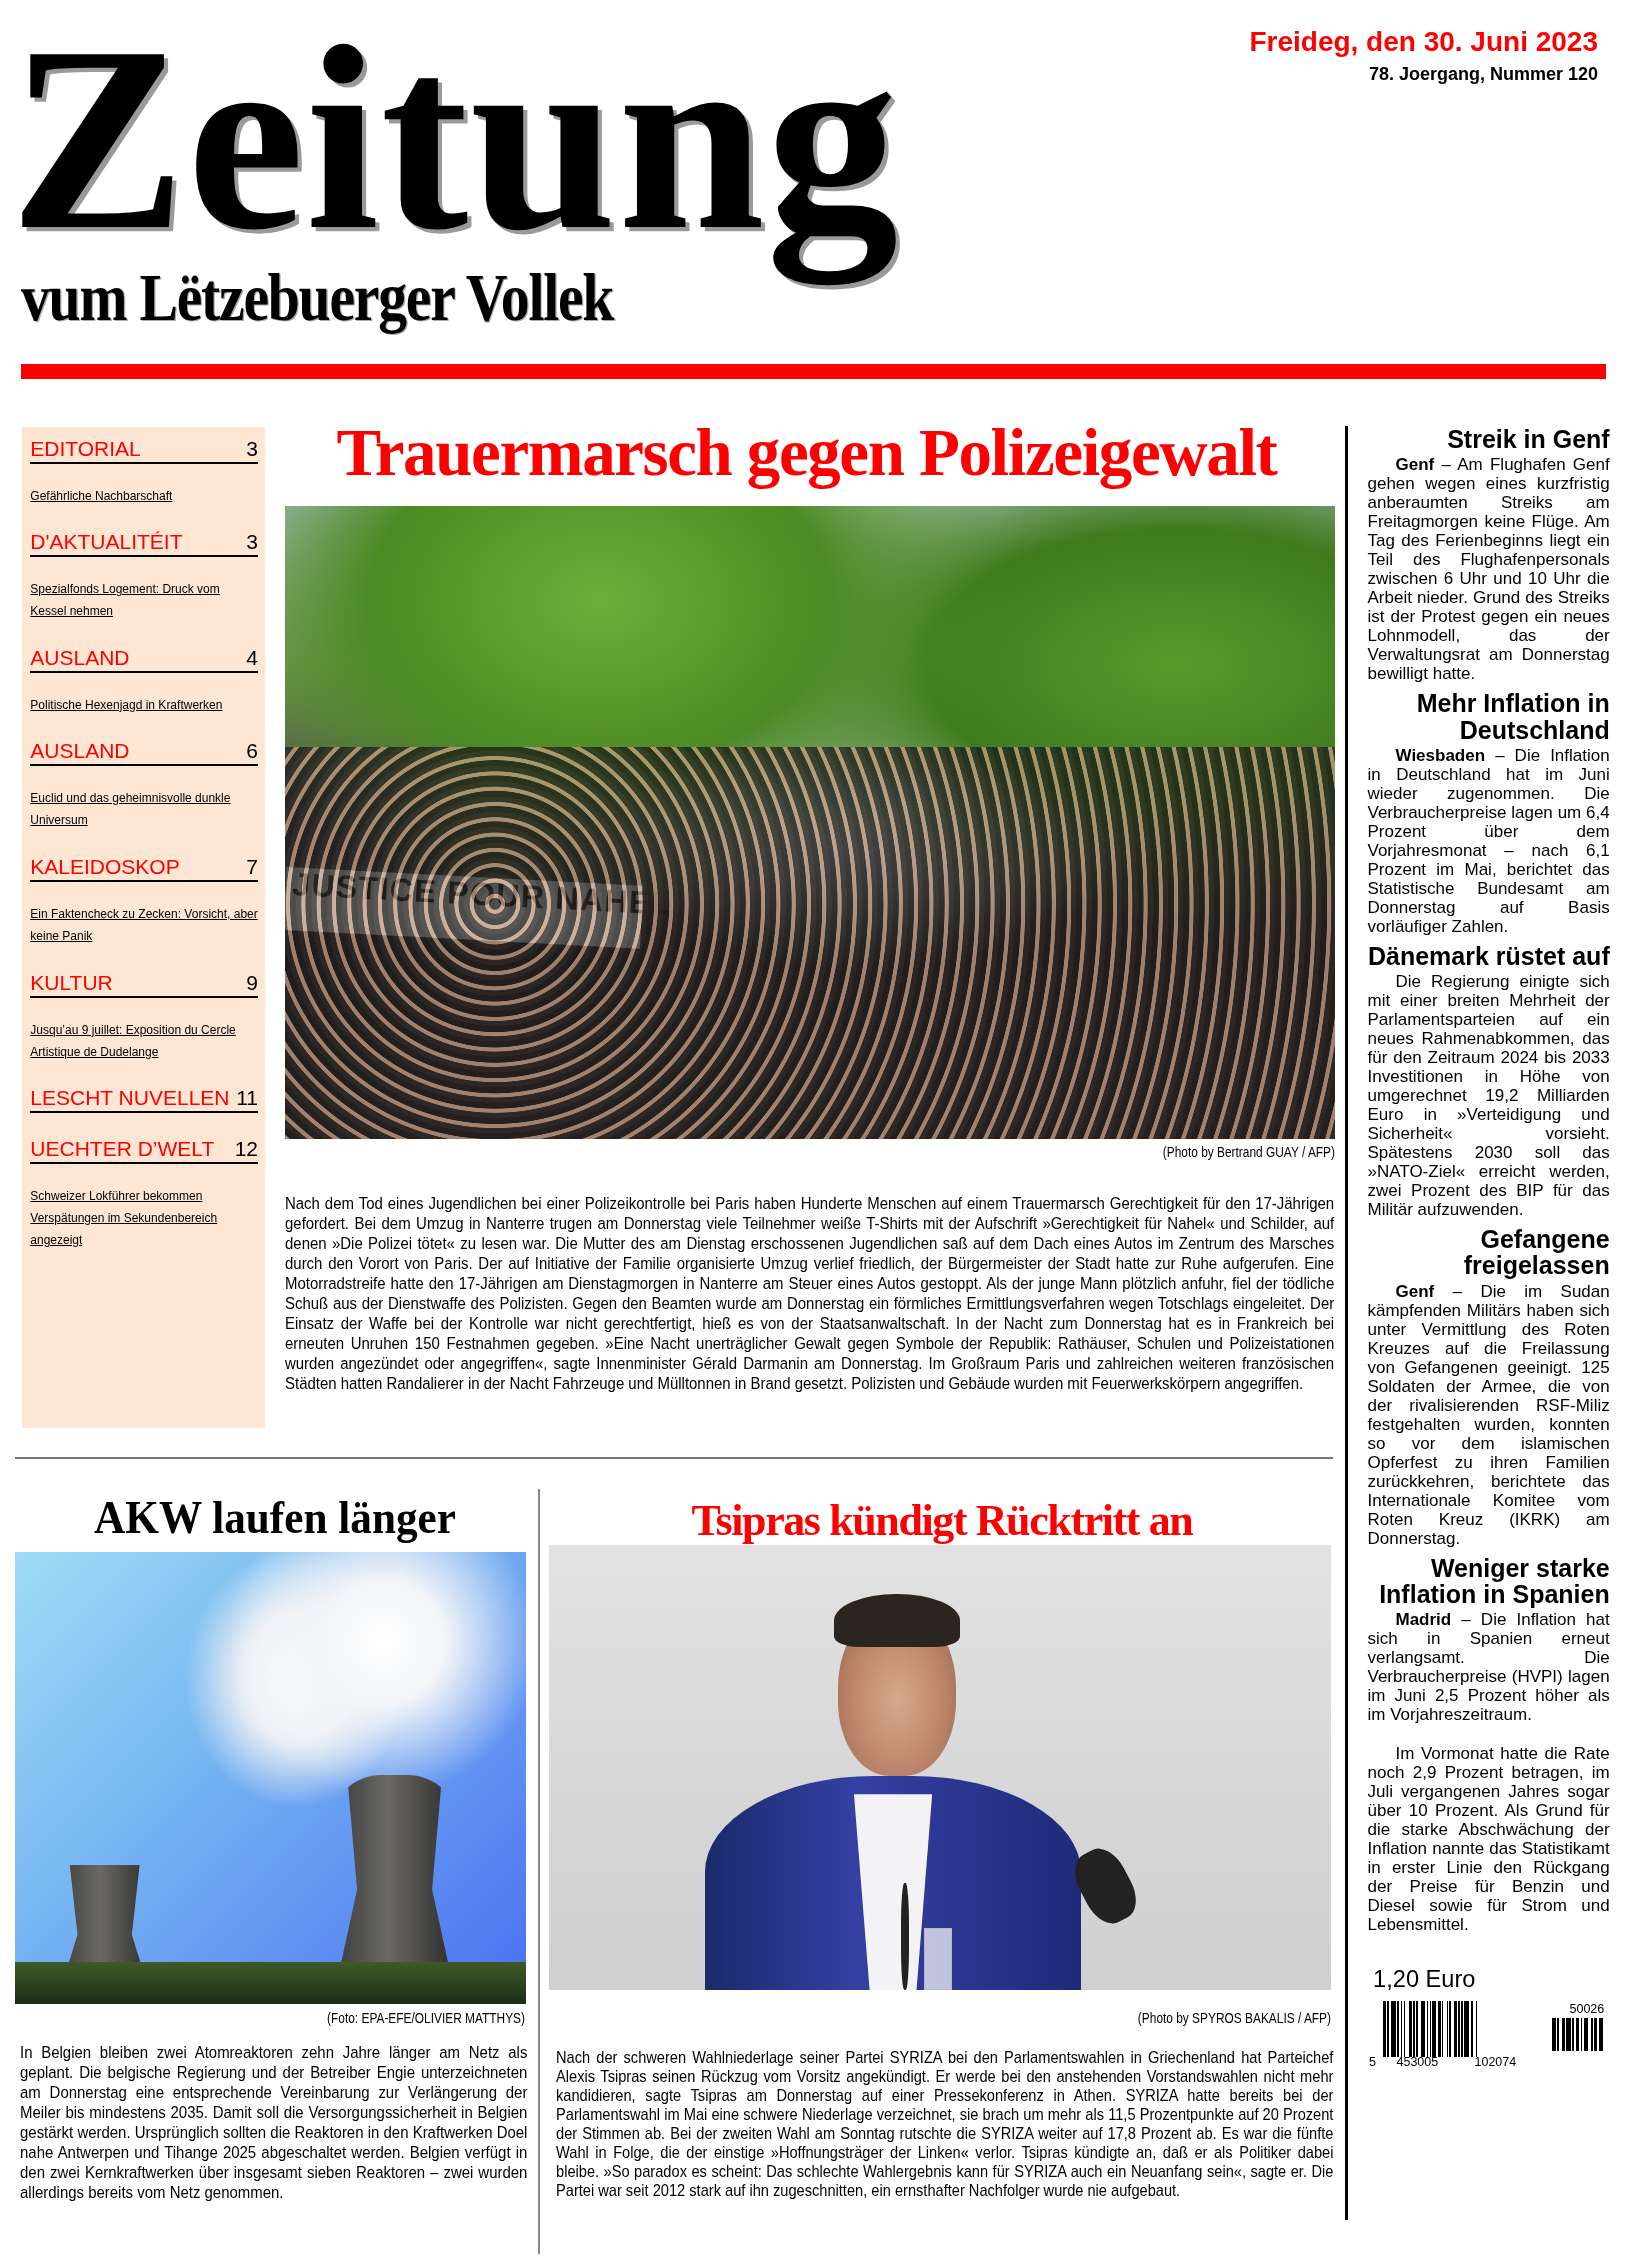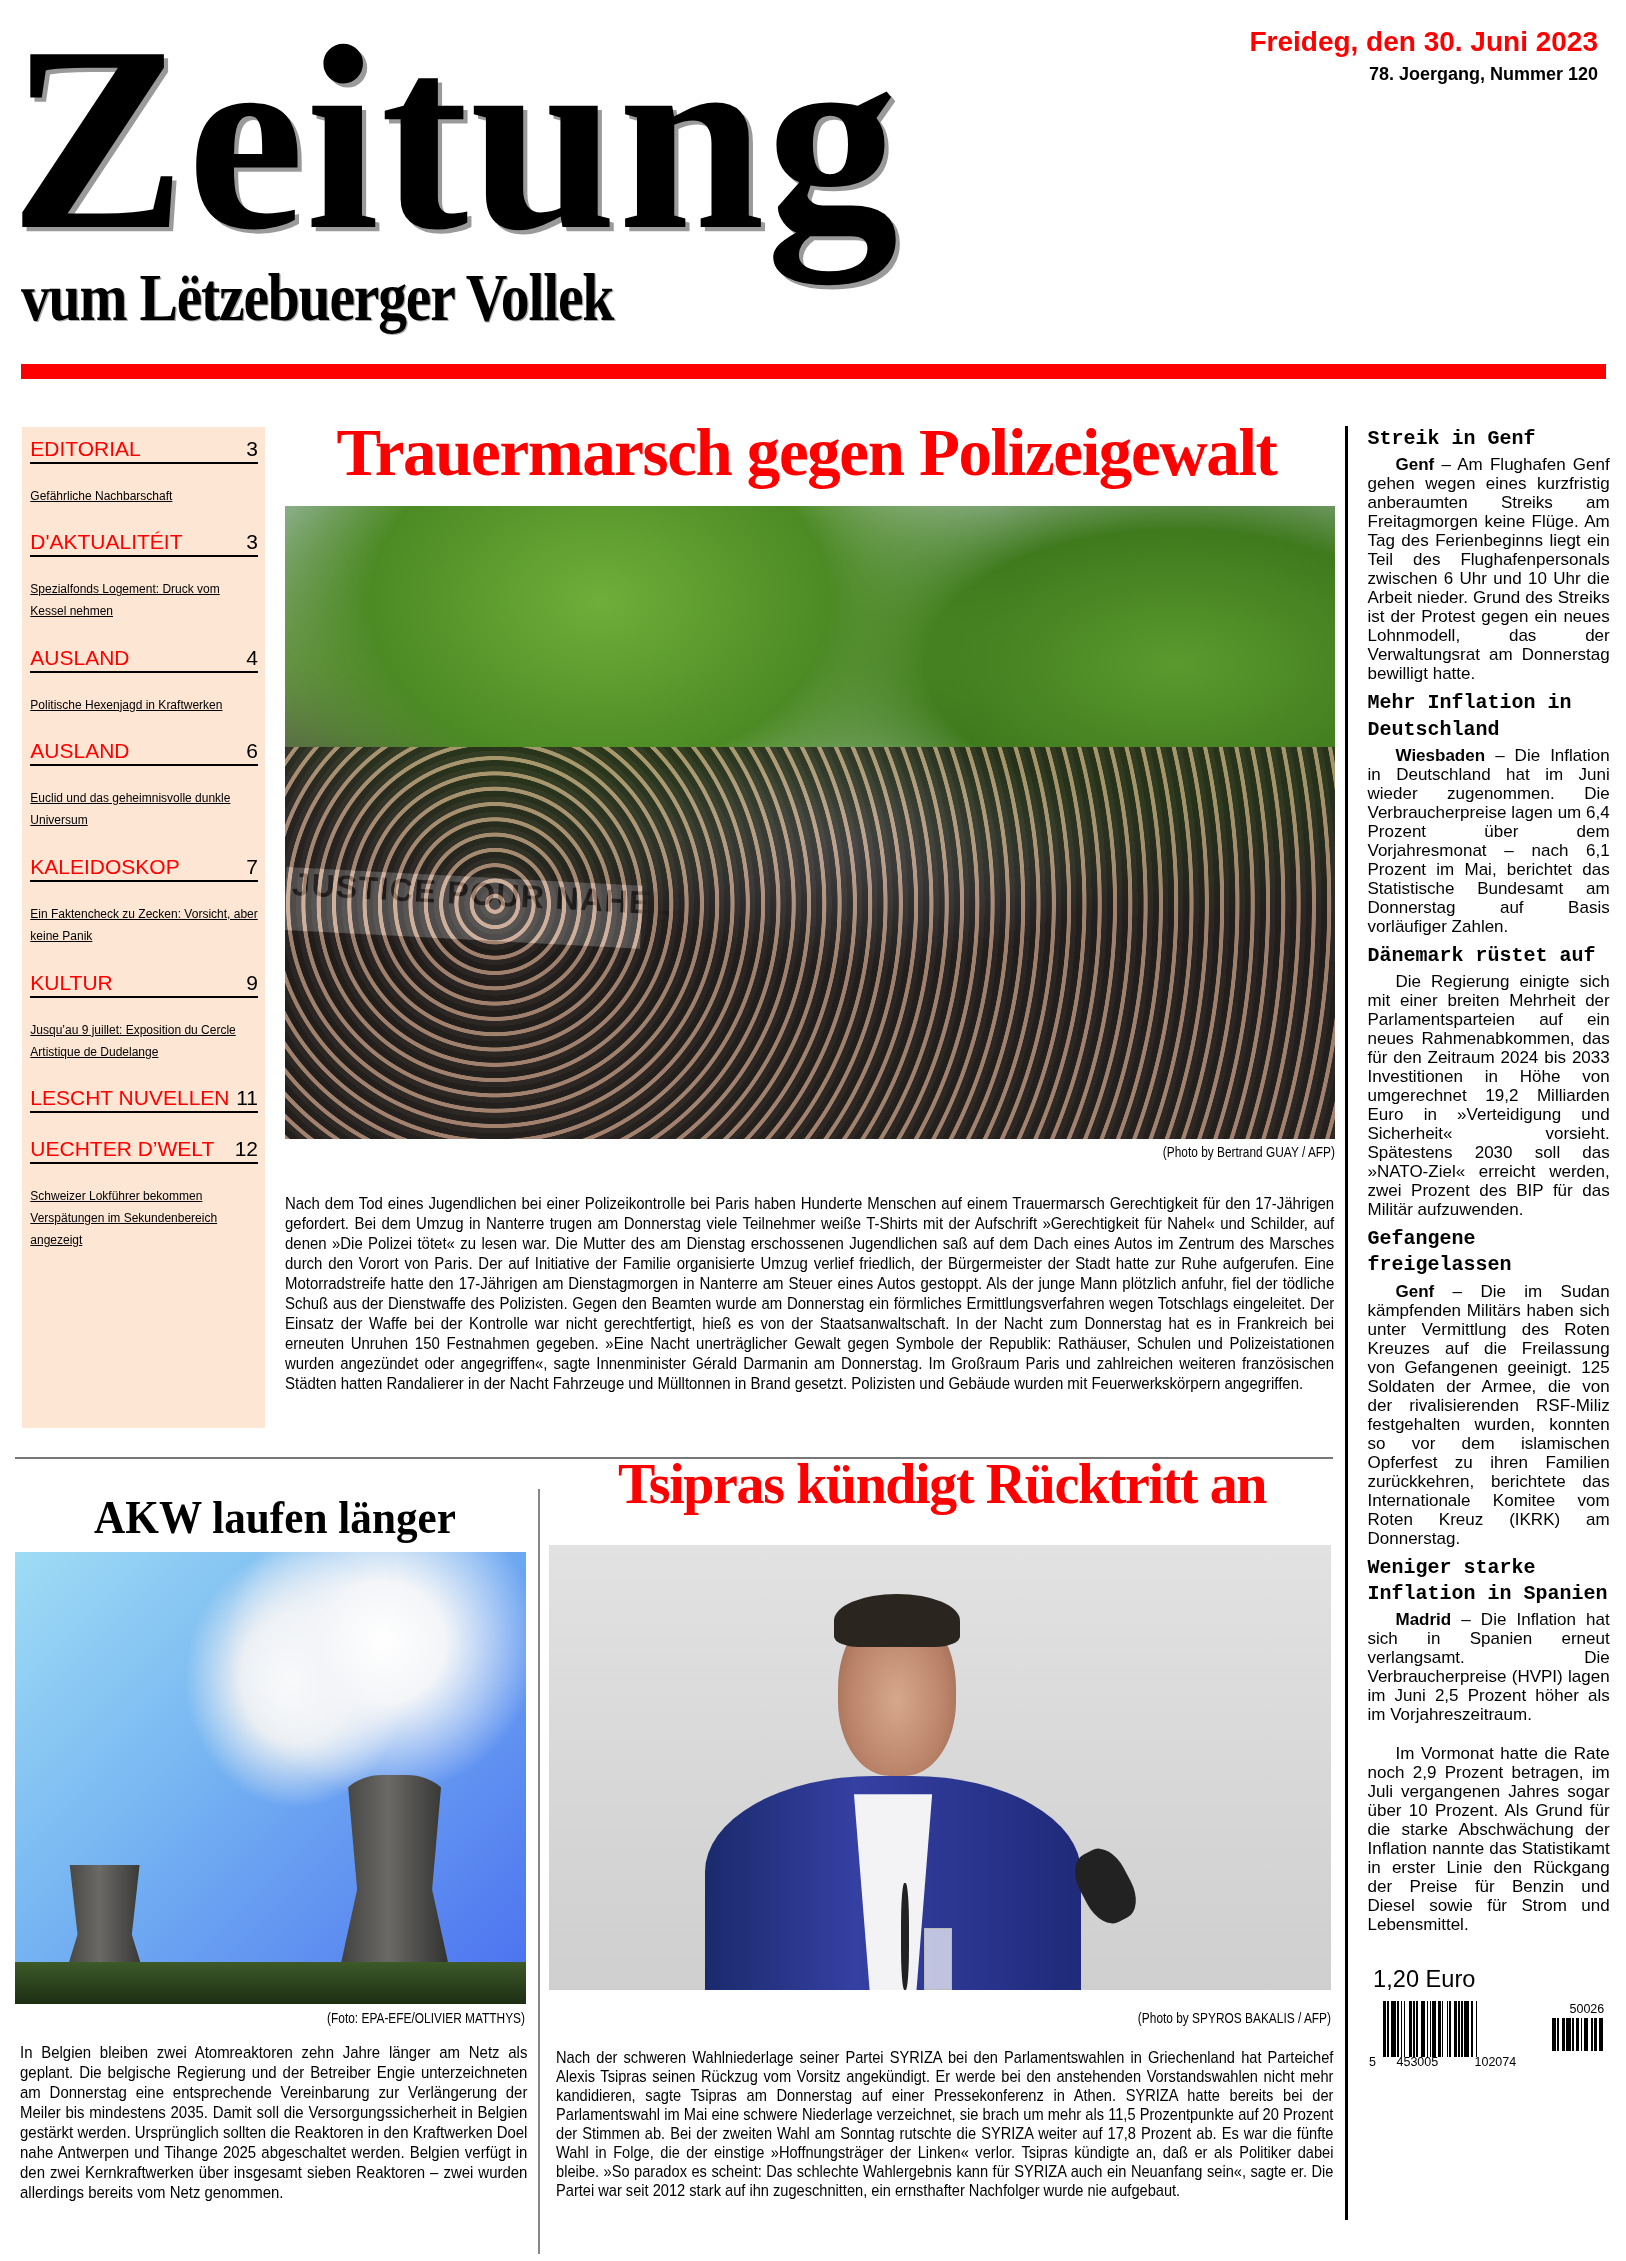--- a/index.html
+++ b/index.html
@@ -80,22 +80,22 @@
     transform: scaleX(0.86); transform-origin: left top;
   }
 
   
   .right-col {
     position: absolute; left: 1345px; top: 426px; width: 273px; height: 1794px;
     border-left: 3.5px solid #000; padding-left: 19.5px; padding-right: 8.3px;
   }
   .brief { margin-bottom: 7px; }
   .brief-title {
-    font-family: Liberation Mono, monospace; font-weight: bold; font-size: 20px; line-height: 26.4px;
-    text-align: left; margin-bottom: 2.8px;
+    font-family: Liberation Sans, sans-serif; font-weight: bold; font-size: 25px; line-height: 26.4px;
+    text-align: right; margin-bottom: 2.8px;
   }
   .brief-body { font-size: 17px; line-height: 19px; text-align: justify; }
   .brief-body p { text-indent: 28px; }
   .brief-body p + p { margin-top: 19.5px; }
   .dateline-bold { font-weight: bold; }
   .price { font-size: 23.6px; line-height: 28px; margin-top: 31px; margin-left: 5.6px; }
   .barcode-wrap { position: relative; margin-top: 8.3px; height: 67px; }
   .barcode { position: absolute; left: 15.3px; top: 0; width: 153px; height: 56px; display: flex; gap: 0; }
   .barcode2 { position: absolute; left: 184px; top: 16.7px; width: 76px; height: 33px; display: flex; }
   .bar { background: #000; height: 100%; }
@@ -104,22 +104,22 @@
 
   
   .hr-gray { position: absolute; left: 15.3px; top: 1457px; width: 1318px; height: 2.1px; background: #777; }
   .vr-gray { position: absolute; left: 538px; top: 1489px; width: 2.1px; height: 765px; background: #888; }
   .headline-akw {
     position: absolute; left: 21px; top: 1489px; width: 508px; text-align: center;
     font-family: "Liberation Serif", serif; font-weight: bold; font-size: 47px; line-height: 56px;
     transform: scaleX(0.92);
   }
   .headline-tsipras {
-    position: absolute; left: 549px; top: 1453px; width: 786px; text-align: center;
-    font-family: "Liberation Serif", serif; font-weight: bold; color: #ff0000; font-size: 56px; line-height: 63px;
+    position: absolute; left: 549px; top: 1489px; width: 786px; text-align: center;
+    font-family: "Liberation Serif", serif; font-weight: bold; color: #ff0000; font-size: 44px; line-height: 63px;
     letter-spacing: -1.4px;
   }
   .photo-akw {
     left: 15.3px; top: 1552px; width: 511px; height: 452px;
     background:
       radial-gradient(ellipse at 72% 20%, #ffffff 0, #f3f5f8 12%, transparent 30%),
       radial-gradient(ellipse at 55% 28%, #ffffff 0, #e9eef3 14%, transparent 28%),
       linear-gradient(135deg, #9fdcf5 0%, #77b6f2 40%, #4a6ff0 100%);
   }
   .tower { position: absolute; bottom: 0; background: linear-gradient(90deg, #3a3a38, #6a6966 45%, #2a2a28); }

